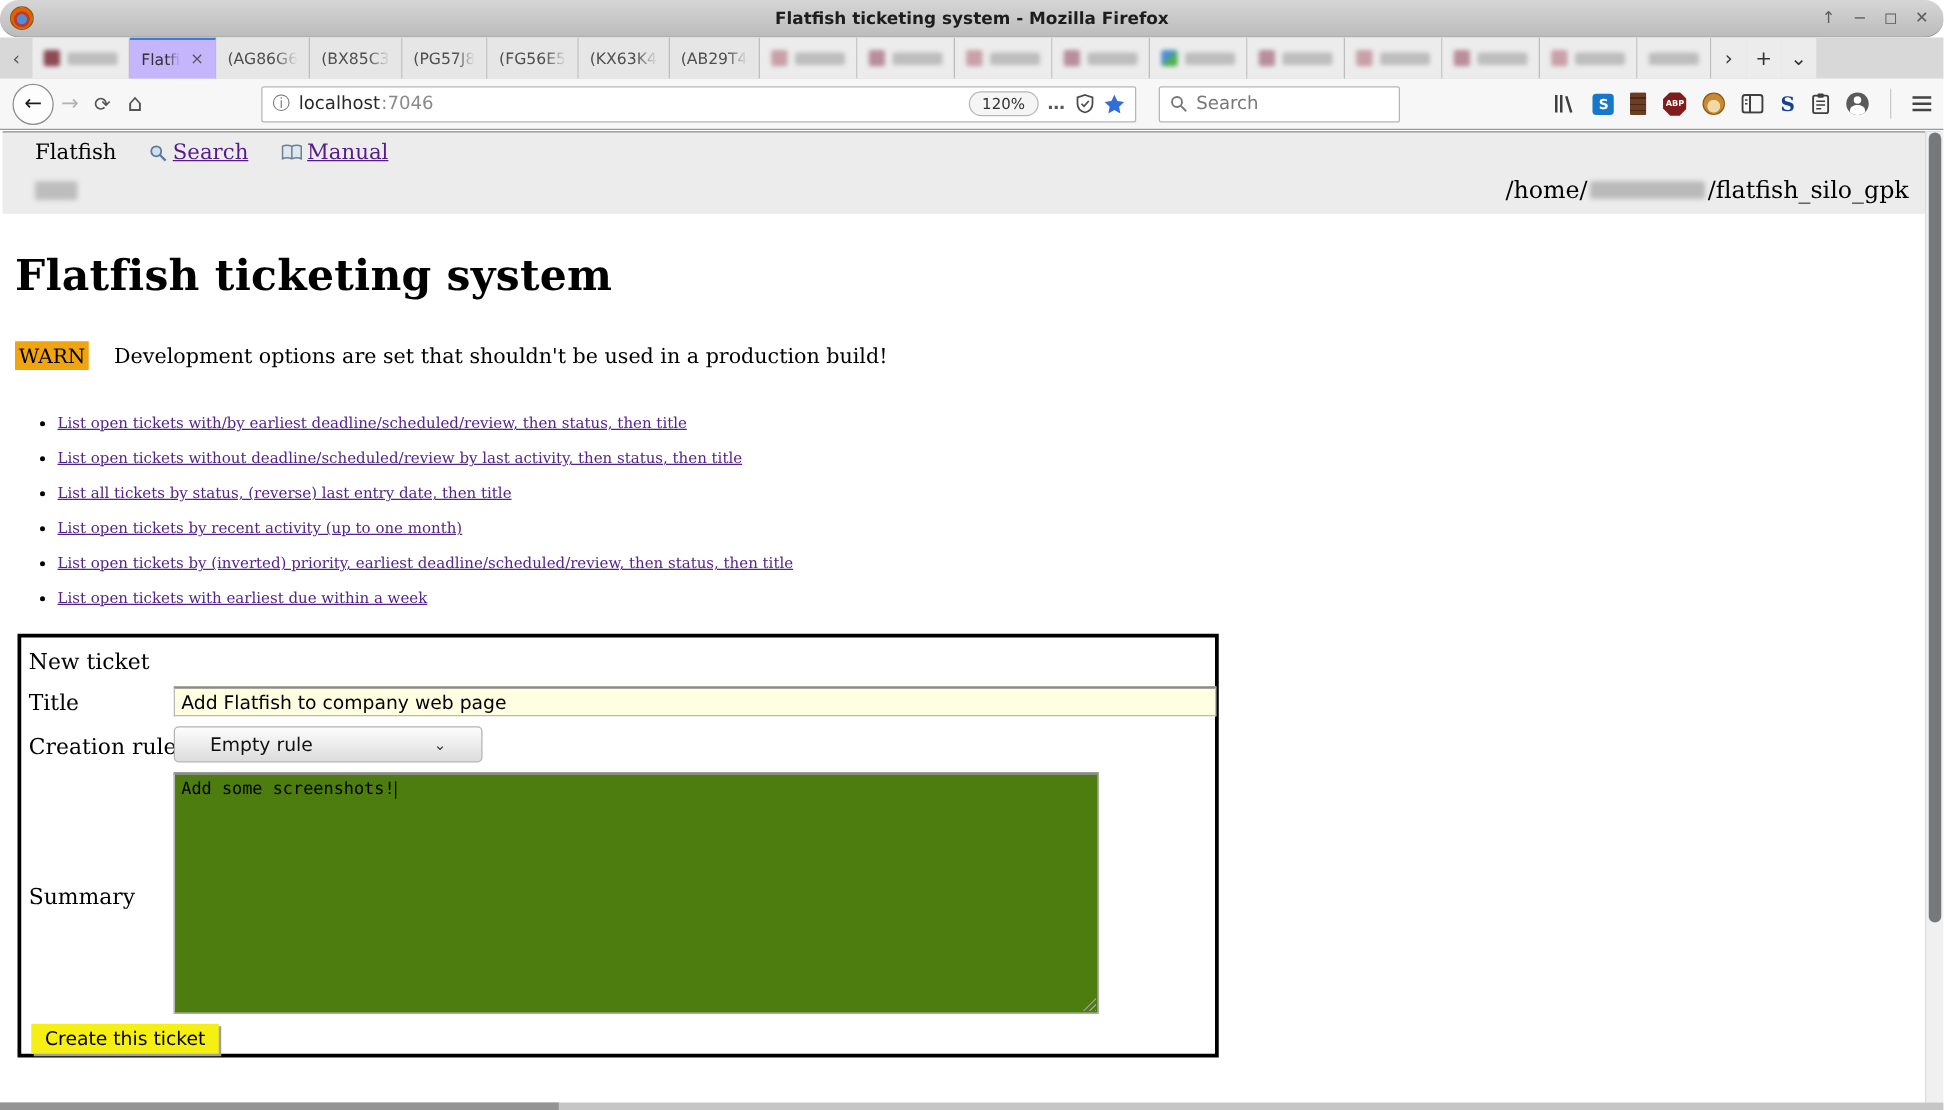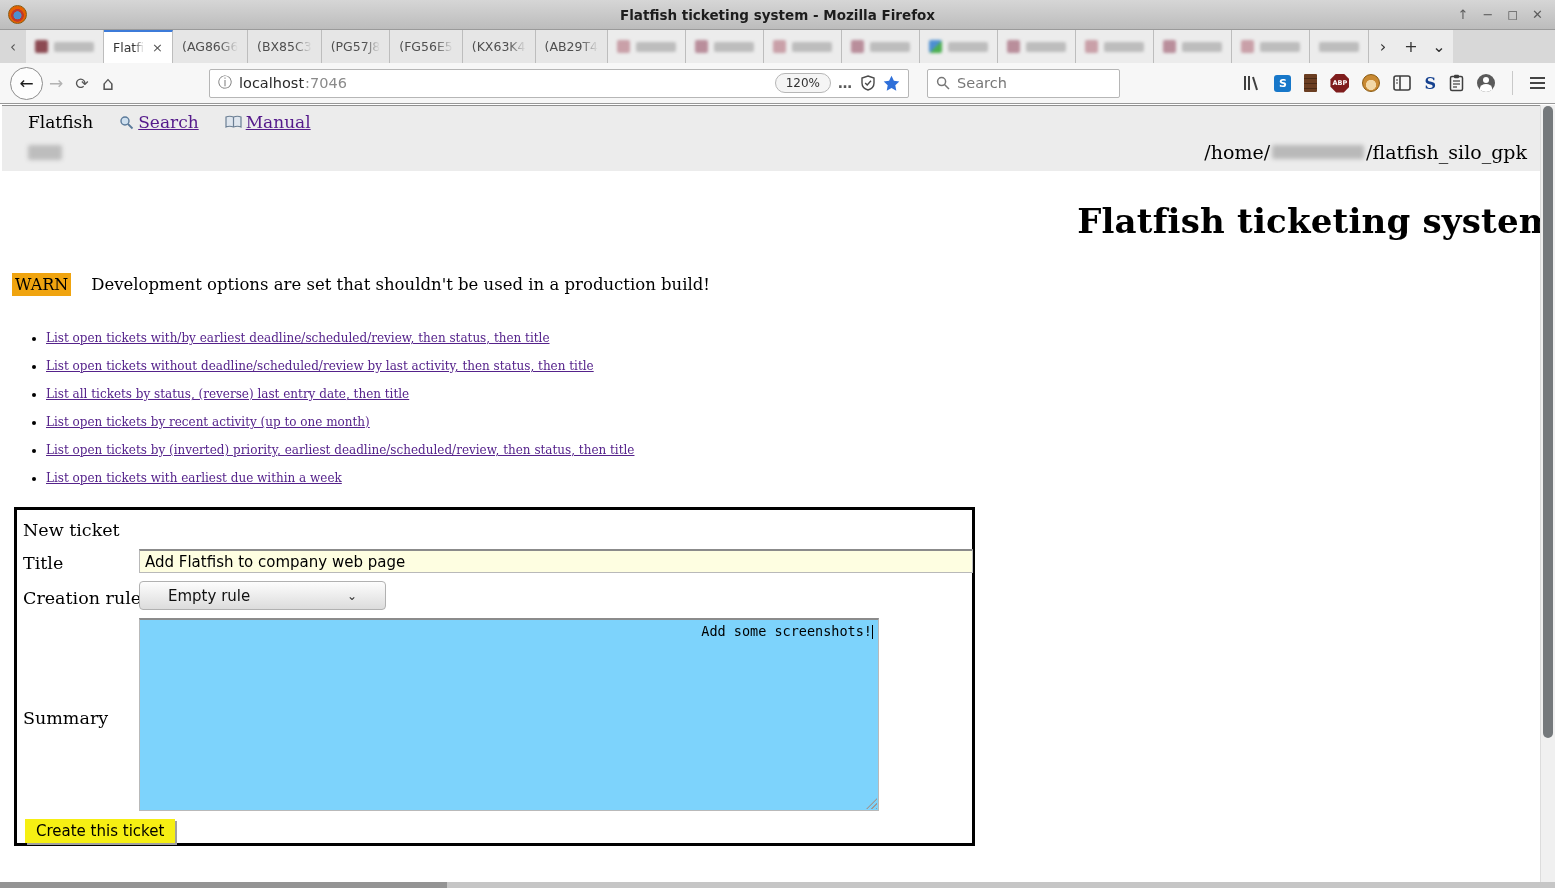--- a/index.html
+++ b/index.html
@@ -6,21 +6,21 @@
   html,body { background:#fff; }
   .window {
     position: relative; width: 1555px; height: 888px; overflow: hidden;
     font-family: "DejaVu Sans", sans-serif; background:#fff;
   }
 
   
   .titlebar {
     height: 30px; display: flex; align-items: center;
     background: linear-gradient(#d6d6d6, #bcbcbc);
-    border-bottom: 1px solid #9a9a9a; position: relative;
+    border-bottom: 1px solid #9a9a9a; position: relative; border-radius: 15px;
   }
   .fx-logo {
     width: 19px; height: 19px; border-radius: 50%; margin-left: 8px;
     background: radial-gradient(circle at 50% 55%, #4d8fd1 0 30%, #c0392b 34% 48%, #e66000 52% 72%, #f9a01b 78%);
     border: 1px solid #8a5a10;
   }
   .win-title {
     position: absolute; left: 0; right: 0; text-align: center;
     font-weight: bold; font-size: 13.5px; color: #1d1d1d;
   }
@@ -33,21 +33,21 @@
     overflow: hidden;
   }
   .tab-scroll { width: 26px; display:flex; align-items:center; justify-content:center;
     color:#555; font-size:15px; }
   .tab {
     display: flex; align-items: center; gap: 6px; padding: 0 9px;
     border-right: 1px solid #bdbdbd; background: #e6e6e6;
     color: #4f4f4f; font-size: 12.5px; white-space: nowrap;
   }
   .tab.active {
-    background: #ffffff; border-top: 2px solid #3c7bd9; color: #333;
+    background: #c4b5fd; border-top: 2px solid #3c7bd9; color: #333;
   }
   .tab-label.faded {
     display:inline-block; max-width: 56px; overflow: hidden;
     -webkit-mask-image: linear-gradient(90deg, #000 68%, transparent 100%);
             mask-image: linear-gradient(90deg, #000 68%, transparent 100%);
   }
   .tab-close { font-size: 13px; color: #555; padding-left: 2px; }
   .blur-fav { width: 13px; height: 13px; border-radius: 2px; filter: blur(1.6px); background:#c9a0a8; }
   .blur-txt { width: 40px; height: 10px; border-radius: 2px; filter: blur(1.6px); background:#bdbdbd; }
   .tab.redacted { background: #ececec; }
@@ -124,21 +124,21 @@
   }
   .sh-row1 { display: flex; align-items: center; gap: 26px; }
   .brand { font-size: 17px; }
   .sh-link { display: flex; align-items: center; gap: 4px; color: #551a8b;
     text-decoration: underline; font-size: 17px; cursor: pointer; }
   .sh-row2 { display: flex; justify-content: space-between; align-items: center; margin-top: 9px; }
   .blur-user { width: 34px; height: 15px; background: #bdbdbd; filter: blur(2px); border-radius:2px; }
   .path-line { font-size: 19px; display:flex; align-items:center; }
   .blur-path { display:inline-block; width: 92px; height: 14px; background: #b9b9b9; filter: blur(2.2px); border-radius:2px; margin:0 2px; }
 
-  h1.page-title { margin: 30px 0 0 12px; font-size: 34px; font-weight: bold; letter-spacing: 0.2px; text-align: right; }
+  h1.page-title { margin: 30px 0 0 12px; font-size: 34px; font-weight: bold; letter-spacing: 0.2px; }
   .warn-row { margin: 32px 0 0 12px; display: flex; align-items: center; gap: 20px; font-size: 16.5px; }
   .warn-badge { background: #f0a40f; padding: 2px 3px; font-size: 16px; }
 
   ul.ticket-links { margin: 28px 0 0 46px; }
   ul.ticket-links li { font-size: 12px; line-height: 28px; color:#000; }
   ul.ticket-links a { color: #55228b; text-decoration: underline; cursor: pointer; }
 
   
   .formbox {
     position: relative; margin: 15px 0 0 14px; width: 961px; height: 339px;
@@ -158,23 +158,23 @@
     position: absolute; left: 122px; top: 71px; width: 247px; height: 29px;
     background: linear-gradient(#fdfdfd, #dcdcdc);
     border: 1px solid #b1b1b1; border-radius: 4px;
     display: flex; align-items: center;
     font-family: "DejaVu Sans", sans-serif; font-size: 15px; color: #111;
     padding: 0 28px; cursor: default;
   }
   .fb-select .chev { margin-left: auto; font-size: 12px; color: #333; }
   .fb-textarea {
     position: absolute; left: 122px; top: 108px; width: 740px; height: 193px;
-    background: #7dd3fc; border: 1px solid #b9b9b9; border-top: 2px solid #8b8b8b;
+    background: #4d7c0f; border: 1px solid #b9b9b9; border-top: 2px solid #8b8b8b;
     font-family: "DejaVu Sans Mono", monospace; font-size: 13.5px; color: #000;
-    padding: 3px 5px; overflow: hidden; text-align: right;
+    padding: 3px 5px; overflow: hidden;
   }
   .caret { display: inline-block; width: 1px; height: 14px; background: #000; vertical-align: text-bottom; }
   .resize-grip {
     position: absolute; right: 1px; bottom: 1px; width: 11px; height: 11px;
     background: repeating-linear-gradient(315deg, #9a9a9a 0 1px, transparent 1px 3.5px);
     clip-path: polygon(100% 0, 100% 100%, 0 100%);
   }
   .fb-submit {
     position: absolute; left: 8px; top: 309px;
     background: #f6ef13; color: #000; border: none;

